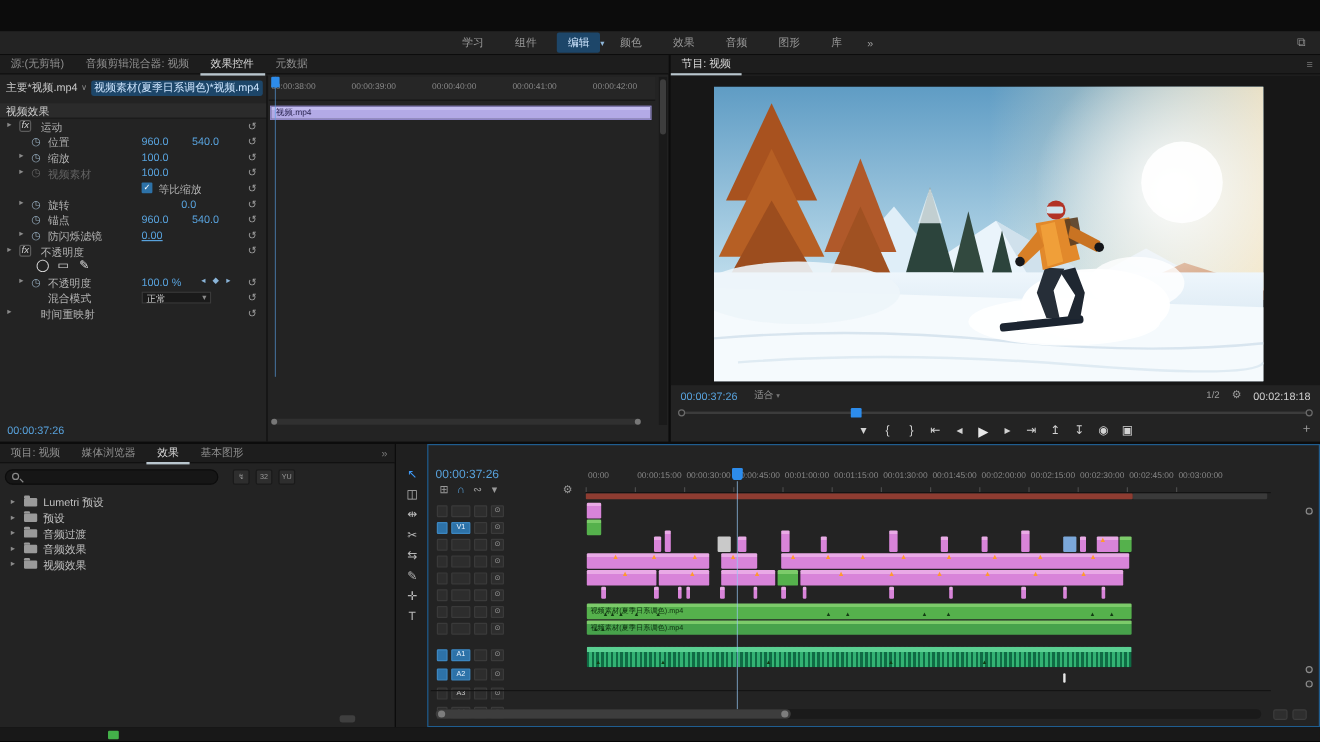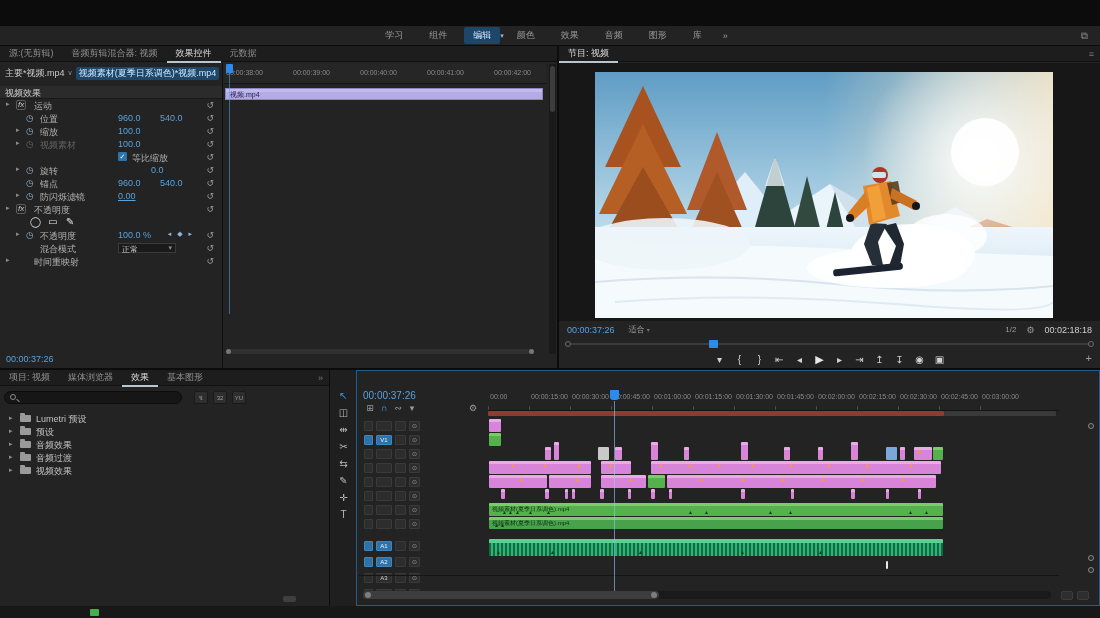--- a/index.html
+++ b/index.html
@@ -423,26 +423,26 @@
           <span class="lbl">Lumetri 预设</span>
         </div>
         <div class="folder-row">
           <span class="twirl">▸</span>
           <span class="fico"></span>
           <span class="lbl">预设</span>
         </div>
         <div class="folder-row">
           <span class="twirl">▸</span>
           <span class="fico"></span>
-          <span class="lbl">音频效果</span>
+          <span class="lbl">音频过渡</span>
         </div>
         <div class="folder-row">
           <span class="twirl">▸</span>
           <span class="fico"></span>
-          <span class="lbl">音频过渡</span>
+          <span class="lbl">音频效果</span>
         </div>
         <div class="folder-row">
           <span class="twirl">▸</span>
           <span class="fico"></span>
           <span class="lbl">视频效果</span>
         </div>
       </div>
     <div id="proj-nub"></div>
   <span class="filter-btn" style="left: 194px;">↯</span>
       <span class="filter-btn" style="left: 213px;">32</span>

